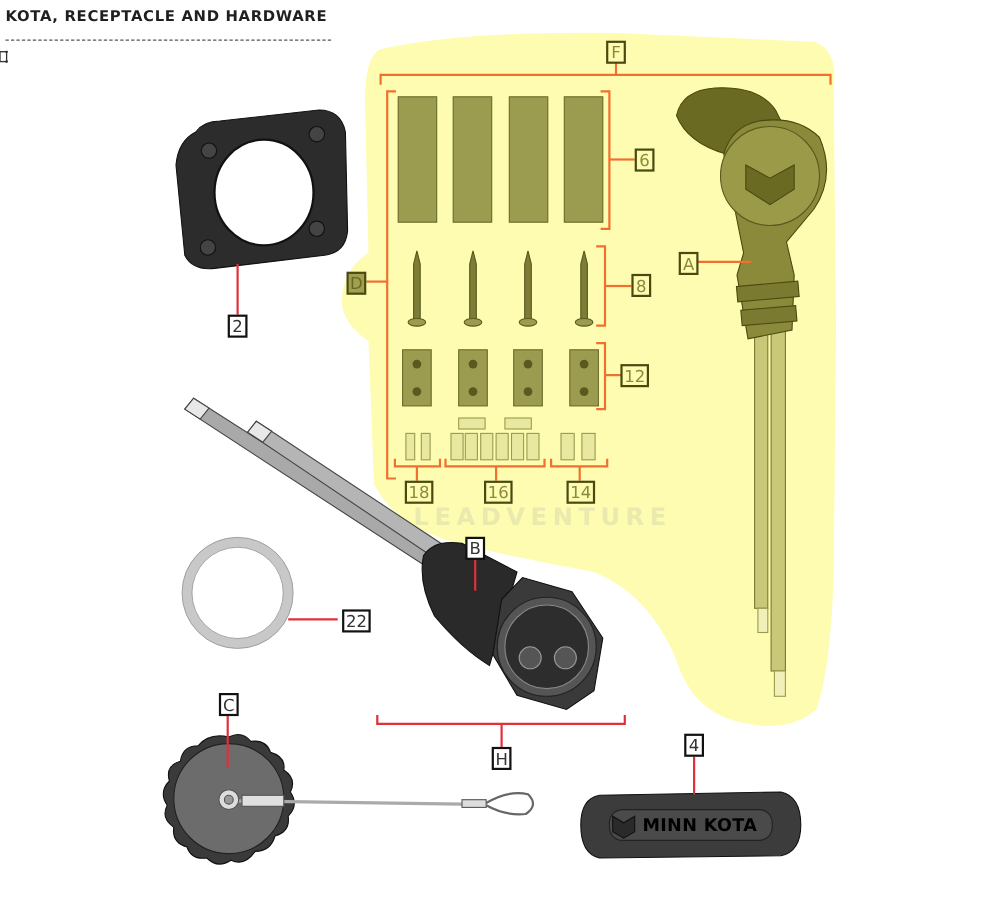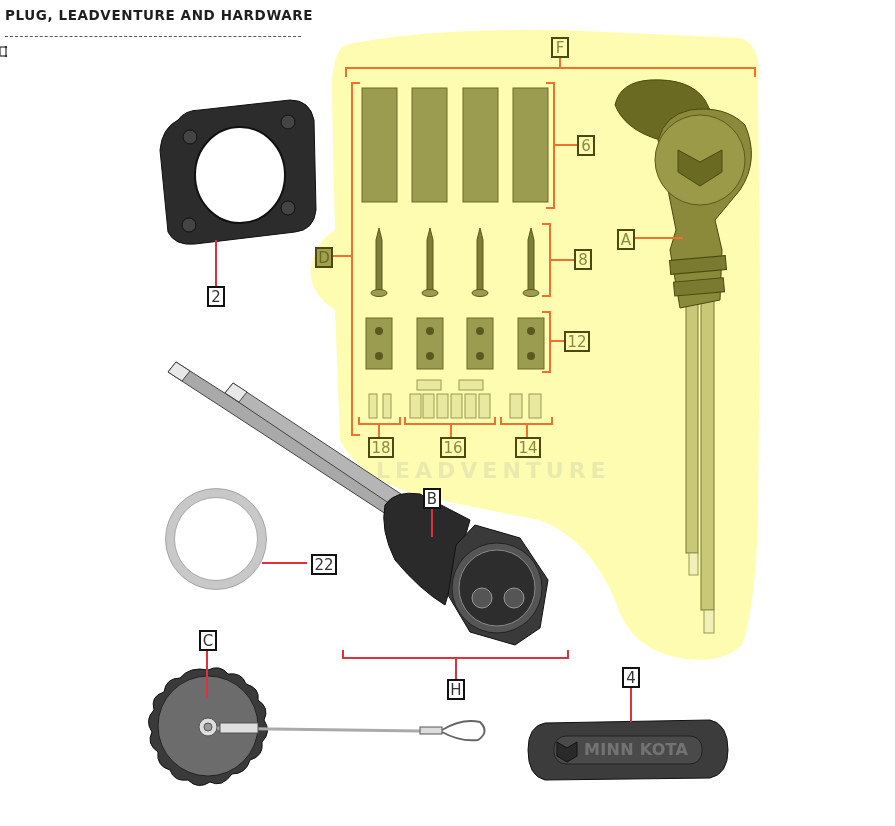--- a/index.html
+++ b/index.html
@@ -3,26 +3,26 @@
 <meta charset="utf-8">
 <style>
   html, body { margin: 0; padding: 0; background: #ffffff; }
   body { width: 895px; height: 826px; position: relative; overflow: hidden; font-family: "Liberation Sans", sans-serif; }
   .title { position: absolute; left: 5px; top: 7px; font-size: 13.5px; font-weight: bold; letter-spacing: 0.6px; color: #1f1f1f; font-family: "DejaVu Sans", sans-serif; }
   .title-rule { position: absolute; left: 5px; top: 36px; width: 296px; border-top: 1px dashed #555; }
   .corner-icon { position: absolute; left: 0; top: 46px; width: 8px; height: 12px; }
   svg.diagram { position: absolute; left: 0; top: 0; }
   .callout { font-family: "DejaVu Sans", sans-serif; font-size: 15px; }
   .watermark { position: absolute; left: 334px; top: 458px; font-size: 22px; font-weight: bold; letter-spacing: 5px; color: rgba(180,180,170,0.25); font-family: "DejaVu Sans", sans-serif; margin-left: 42px; }
-  .brand-text { position: absolute; left: 584px; top: 740px; font-size: 16px; font-weight: bold; color: #737373; font-family: "DejaVu Sans", sans-serif; letter-spacing: 0.3px; text-shadow: 0 0 1px #555; text-align: center; }
+  .brand-text { position: absolute; left: 584px; top: 740px; font-size: 16px; font-weight: bold; color: #000000; font-family: "DejaVu Sans", sans-serif; letter-spacing: 0.3px; text-shadow: 0 0 1px #555; text-align: center; }
 </style>
 </head>
 <body>
 
-<div class="title">PLUG, LEADVENTURE AND HARDWARE</div>
+<div class="title">KOTA, RECEPTACLE AND HARDWARE</div>
 <div class="title-rule"></div>
 <svg class="corner-icon" viewBox="0 0 8 12">
   <rect x="0" y="1" width="6" height="9" fill="none" stroke="#333" stroke-width="1.2"></rect>
   <circle cx="6" cy="1" r="1.2" fill="#333"></circle>
     <circle cx="6" cy="10" r="1.2" fill="#333"></circle>
 </svg>
 
 <svg class="diagram" width="895" height="826" viewBox="0 0 895 826">
 
   <path d="M345,45 Q420,28 560,30 L740,38 Q762,45 758,80 L760,300 L758,520 Q755,610 742,645 Q720,665 680,658 Q630,650 615,600 Q590,540 540,520 Q460,505 420,495 Q360,480 340,440 L335,310 Q305,290 312,262 Q318,240 335,230 L332,100 Q330,55 345,45 Z" fill="#fdfcb0"></path>

